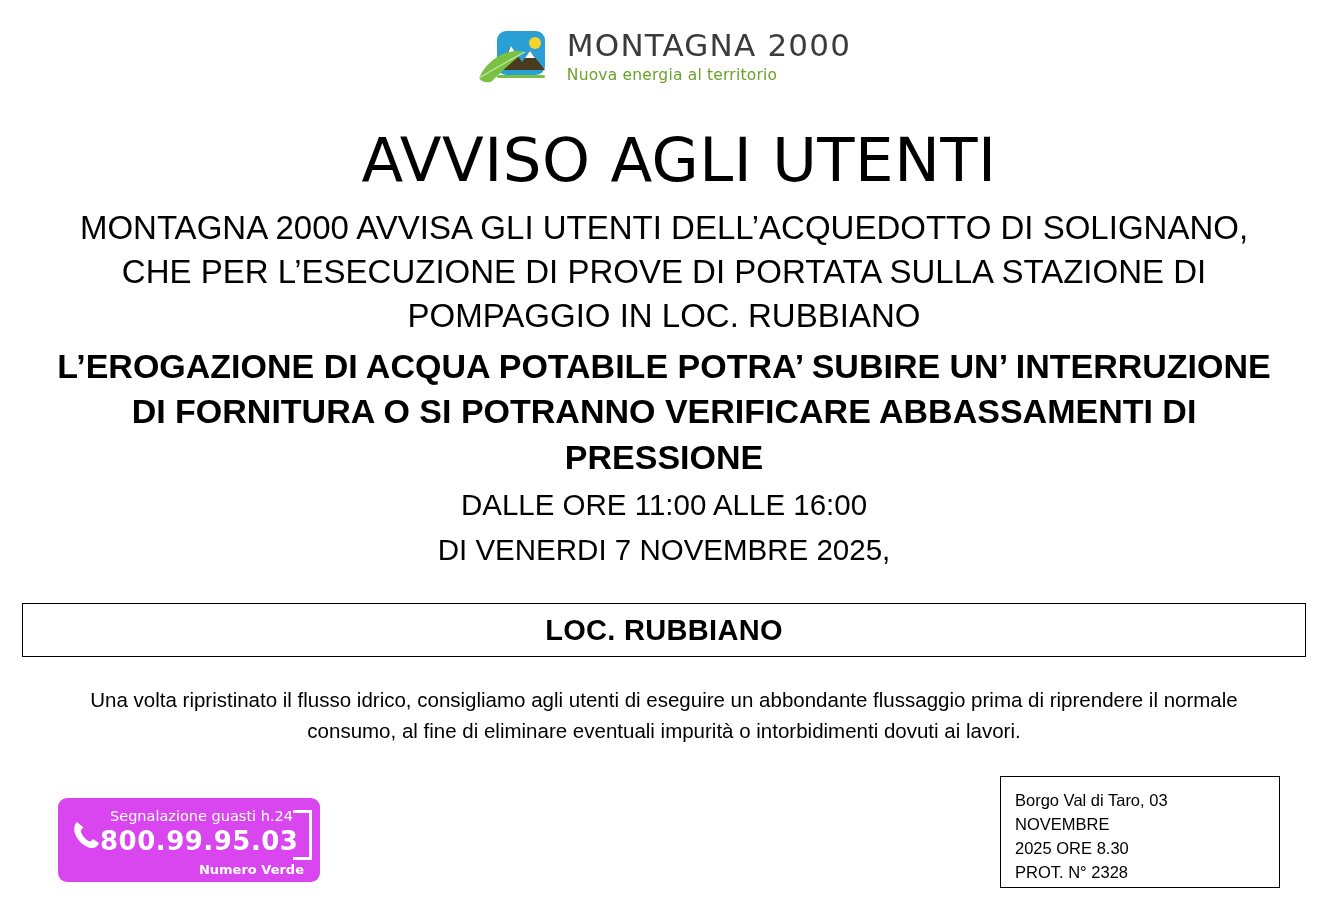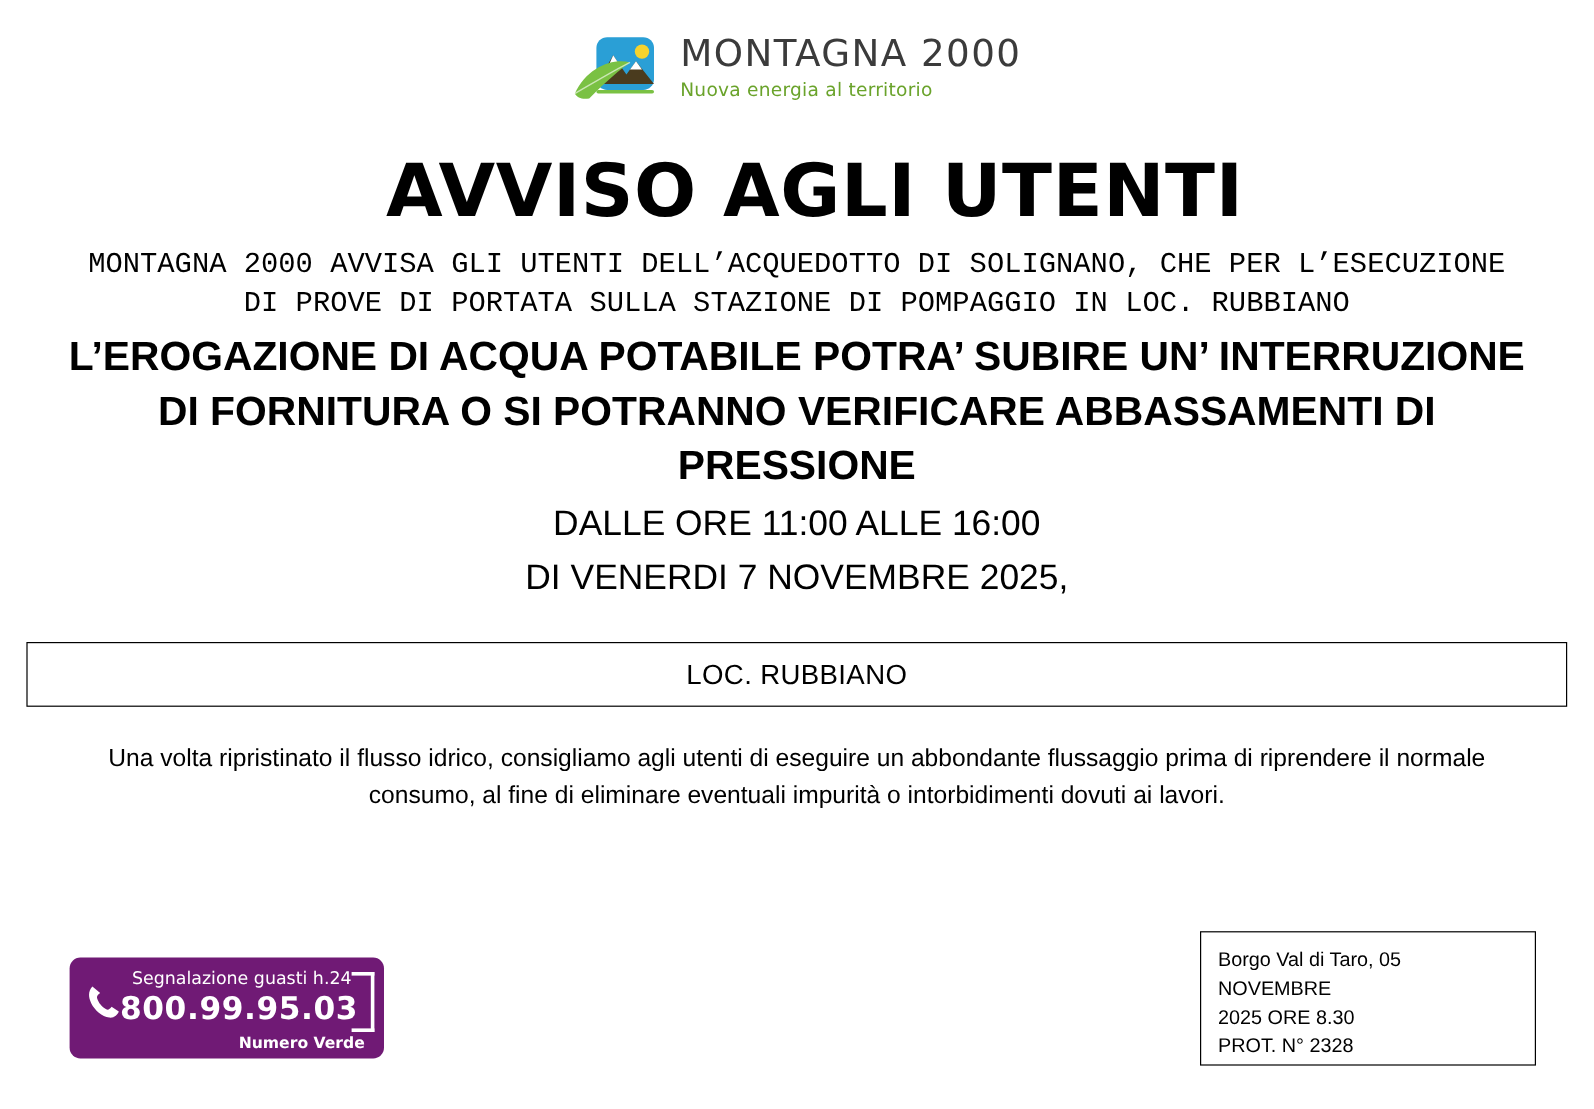--- a/index.html
+++ b/index.html
@@ -59,37 +59,37 @@
     font-size: 15.5px;
     color: #6aa32b;
     margin-top: 7px;
     letter-spacing: 0.2px;
   }
 
   
   .headline {
     text-align: center;
     font-family: "DejaVu Sans", sans-serif;
-    font-weight: bold;
+    font-weight: normal;
     font-size: 61px;
     letter-spacing: 0.5px;
     margin-top: 40px;
     line-height: 1.05;
     padding-left: 30px;
   }
 
   
   .body-block {
     margin-top: 14px;
     padding: 0 52px;
     text-align: center;
   }
   .p-normal {
-    font-family: Liberation Mono, monospace;
-    font-size: 24px;
+    font-family: Liberation Sans, sans-serif;
+    font-size: 33px;
     line-height: 1.34;
     font-weight: 400;
   }
   .p-bold {
     font-family: "Liberation Sans", sans-serif;
     font-size: 34px;
     line-height: 1.34;
     font-weight: bold;
     margin-top: 5px;
   }
@@ -107,22 +107,22 @@
   .streets-box {
     margin: 34px 22px 0 22px;
     border: 1px solid #000;
     height: 52px;
     display: flex;
     align-items: center;
     justify-content: center;
   }
   .streets-box .street-name {
     font-family: "Liberation Sans", sans-serif;
-    font-weight: normal;
-    font-size: 23px;
+    font-weight: bold;
+    font-size: 29px;
     letter-spacing: 0.3px;
   }
 
   
   .note {
     margin: 28px auto 0 auto;
     width: 1180px;
     text-align: center;
     font-family: "Liberation Sans", sans-serif;
     font-size: 20.5px;
@@ -138,21 +138,21 @@
     height: 140px;
   }
 
   
   .green-banner {
     position: absolute;
     left: 58px;
     bottom: 20px;
     width: 262px;
     height: 84px;
-    background: #701a75;
+    background: #d946ef;
     border-radius: 9px;
     overflow: hidden;
   }
   .green-banner .gb-inner {
     position: absolute;
     inset: 0;
     color: #ffffff;
   }
   .gb-line1 {
     position: absolute;
@@ -269,20 +269,20 @@
           </svg>
         </div>
         <div class="gb-line1">Segnalazione guasti h.24</div>
         <div class="gb-number">800.99.95.03</div>
         <div class="gb-bracket"></div>
         <div class="gb-green">Numero Verde</div>
       </div>
     </div>
 
     <div class="proto-box">
-      <div>Borgo Val di Taro, 05 NOVEMBRE</div>
+      <div>Borgo Val di Taro, 03 NOVEMBRE</div>
       <div>2025 ORE 8.30</div>
       <div>PROT. N° 2328</div>
     </div>
 
   </div>
 
 </div>
 
 </body></html>

